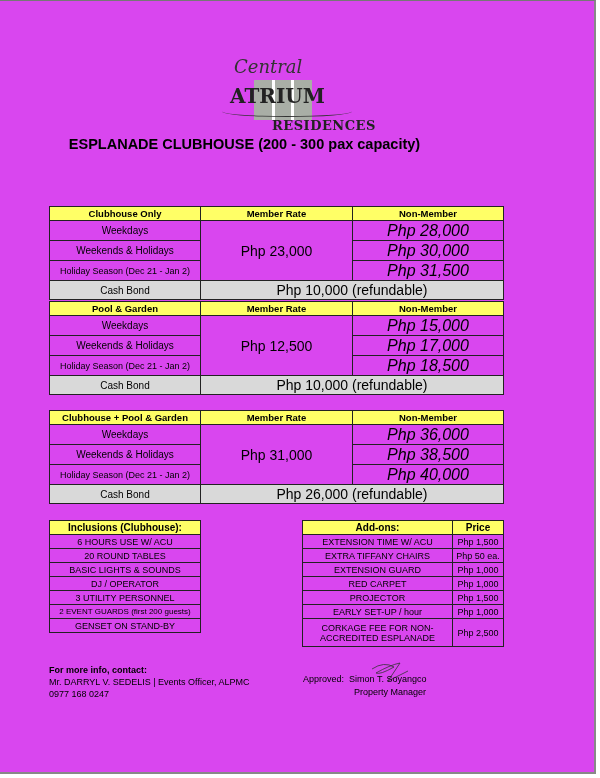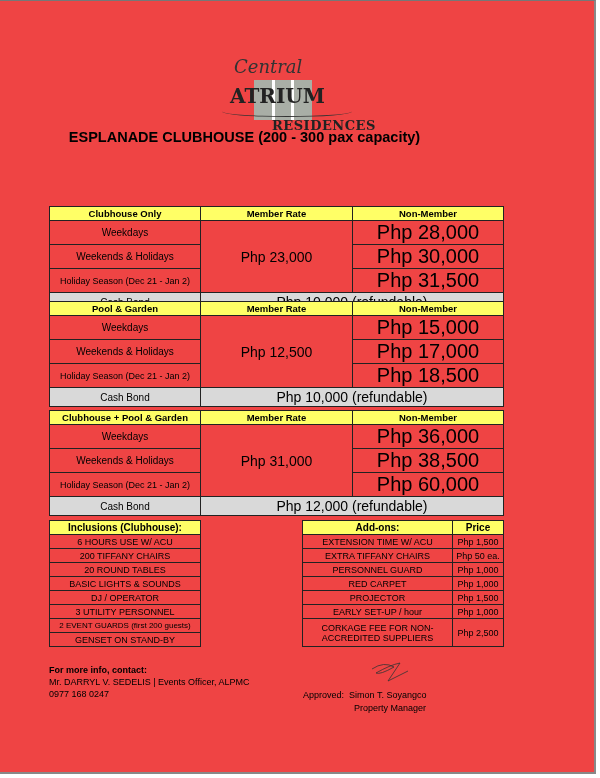--- a/index.html
+++ b/index.html
@@ -1,48 +1,48 @@
 <!DOCTYPE html>
 <html><head>
 <meta charset="utf-8">
 <style>
   html, body { margin:0; padding:0; }
   body { width:600px; height:778px; background:#fff; position:relative; overflow:hidden;
          font-family:"Liberation Sans", sans-serif; color:#000; }
-  .page { position:absolute; left:0; top:0; width:596px; height:774px; background:#ef4444;
+  .page { position:absolute; left:0; top:0; width:596px; height:774px; background:#d946ef;
           border-top:1px solid #777; border-right:2px solid #888; border-bottom:2px solid #888; box-sizing:border-box; }
   .logo { position:absolute; left:222px; top:55px; width:160px; height:80px; }
   .logo .central { position:absolute; left:12px; top:0; font-family:"DejaVu Serif", serif; font-style:italic; font-size:18px; color:#333; }
   .logo .blocks { position:absolute; left:32px; top:24px; width:58px; height:40px; background:#a9aea6; }
   .logo .blocks i { position:absolute; top:0; width:3px; height:40px; background:#fff; }
   .logo .atrium { position:absolute; left:8px; top:28px; font-family:"DejaVu Serif", serif; font-size:20px; font-weight:bold; color:#222; letter-spacing:0px; }
   .logo .swirl { position:absolute; left:0px; top:50px; width:130px; height:10px; border-bottom:1px solid #333; border-radius:50%; }
   .logo .res { position:absolute; left:6px; top:62px; font-family:"DejaVu Serif", serif; font-size:13px; font-weight:bold; color:#222; letter-spacing:0.5px;margin-left:44px; }
-  .h1 { position:absolute; left:0; width:489px; text-align:center; top:128px; font-size:14.5px; font-weight:bold; }
+  .h1 { position:absolute; left:0; width:489px; text-align:center; top:135px; font-size:14.5px; font-weight:bold; }
   .h2 { position:absolute; left:0; width:596px; text-align:center; top:155px; font-size:19px; font-weight:bold; }
   table { border-collapse:collapse; position:absolute; font-size:10px; }
   td, th { border:1px solid #222; padding:0; text-align:center; }
   .rate { left:49px; width:455px; }
   .rate th { background:#ffff66; font-weight:bold; height:13px; font-size:9.5px; }
   .rate td.lbl { height:19px; font-size:10px; }
   .rate td.lbl.small { font-size:9px; }
   .rate td.mem { font-size:14px;margin-top:14px; }
-  .rate td.non { font-size:20px; }
+  .rate td.non { font-size:16px;font-style:italic; }
   .rate tr.bond td { background:#d9d9d9; height:18px; }
   .rate tr.bond td.val { font-size:14px; }
   .inc { left:49px; top:519px; width:152px; font-size:9px; }
   .inc th { background:#ffff66; font-size:10px; height:13px; }
   .inc td { height:13px;margin-top:38px; }
   .add { left:302px; top:519px; width:202px; font-size:9px; }
   .add th { background:#ffff66; font-size:10px; height:13px; }
   .add td { height:13px; }
   .add td.price { width:50px; }
   .contact { position:absolute; left:49px; top:663px; font-size:9px; line-height:12px; }
   .contact b { font-weight:bold; }
-  .approved { position:absolute; left:303px; top:688px; font-size:9px; line-height:13px; }
+  .approved { position:absolute; left:303px; top:672px; font-size:9px; line-height:13px; }
   .approved .title { padding-left:51px; }
   .sig { position:absolute; left:370px; top:660px; width:40px; height:30px; }
 </style>
 </head>
 <body>
 
 <div class="page">
   <div class="logo">
     <div class="blocks">
         <i style="left:18px"></i>
@@ -121,39 +121,36 @@
       <td class="lbl">Weekdays</td>
       <td class="mem" rowspan="3">Php 31,000</td>
       <td class="non">Php 36,000</td>
     </tr>
     <tr>
       <td class="lbl">Weekends &amp; Holidays</td>
       <td class="non">Php 38,500</td>
     </tr>
     <tr>
       <td class="lbl small">Holiday Season (Dec 21 - Jan 2)</td>
-      <td class="non">Php 60,000</td>
+      <td class="non">Php 40,000</td>
     </tr>
     <tr class="bond">
       <td>Cash Bond</td>
-      <td class="val" colspan="2">Php 12,000 (refundable)</td>
+      <td class="val" colspan="2">Php 26,000 (refundable)</td>
     </tr>
   </tbody>
     </table>
 
   <table class="inc">
     <tbody>
         <tr>
           <th>Inclusions (Clubhouse):</th>
         </tr>
     <tr>
           <td>6 HOURS USE W/ ACU</td>
-        </tr>
-    <tr>
-          <td>200 TIFFANY CHAIRS</td>
         </tr>
     <tr>
           <td>20 ROUND TABLES</td>
         </tr>
     <tr>
           <td>BASIC LIGHTS &amp; SOUNDS</td>
         </tr>
     <tr>
           <td>DJ / OPERATOR</td>
         </tr>
@@ -177,37 +174,37 @@
     </tr>
     <tr>
           <td>EXTENSION TIME W/ ACU</td>
           <td class="price">Php 1,500</td>
         </tr>
     <tr>
           <td>EXTRA TIFFANY CHAIRS</td>
           <td class="price">Php 50 ea.</td>
         </tr>
     <tr>
-          <td>PERSONNEL GUARD</td>
+          <td>EXTENSION GUARD</td>
           <td class="price">Php 1,000</td>
         </tr>
     <tr>
           <td>RED CARPET</td>
           <td class="price">Php 1,000</td>
         </tr>
     <tr>
           <td>PROJECTOR</td>
           <td class="price">Php 1,500</td>
         </tr>
     <tr>
           <td>EARLY SET-UP / hour</td>
           <td class="price">Php 1,000</td>
         </tr>
     <tr>
-          <td style="height:27px;padding:0 16px">CORKAGE FEE FOR NON-ACCREDITED SUPPLIERS</td>
+          <td style="height:27px;padding:0 16px">CORKAGE FEE FOR NON-ACCREDITED ESPLANADE</td>
           <td class="price">Php 2,500</td>
         </tr>
   </tbody>
     </table>
 
   <div class="contact">
     <div><b>For more info, contact:</b></div>
     <div>Mr. DARRYL V. SEDELIS | Events Officer, ALPMC</div>
     <div>0977 168 0247</div>
   </div>

